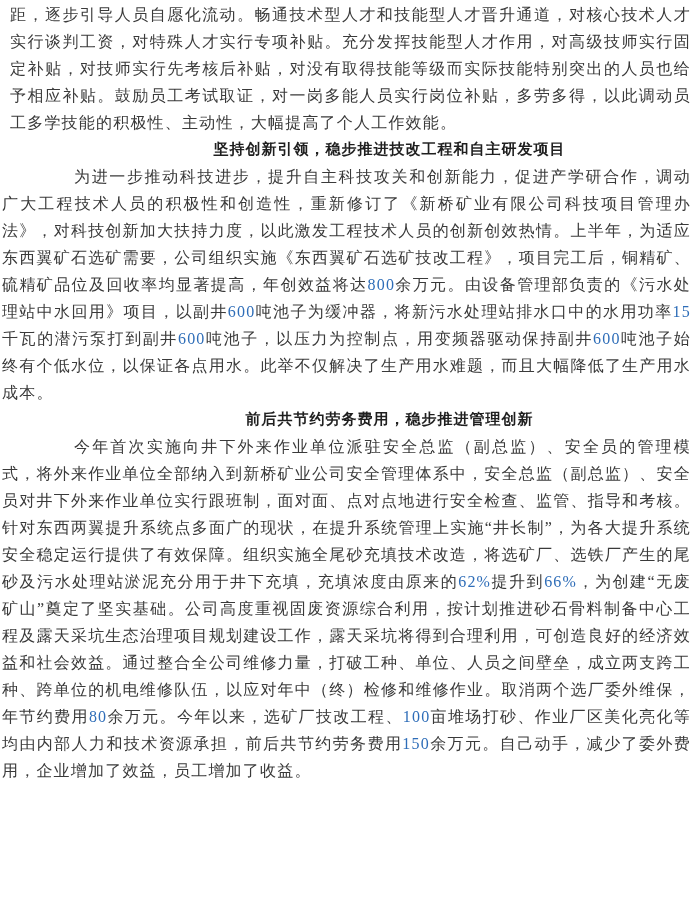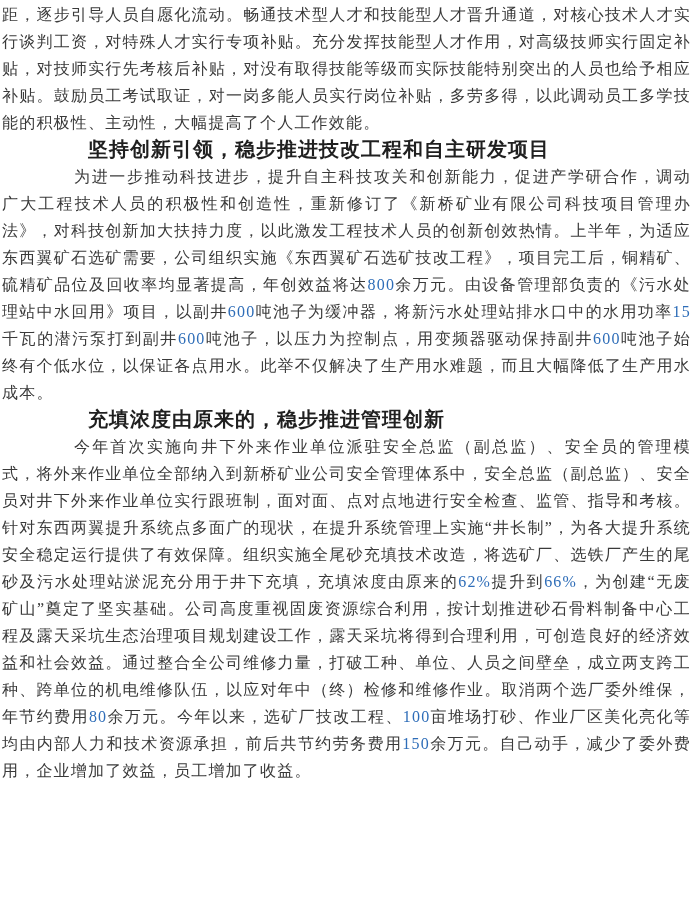--- a/index.html
+++ b/index.html
@@ -30,43 +30,44 @@
   }
   .article p {
     margin: 0;
     padding: 0;
   }
   p.body {
     text-indent: 72px;
   }
   p.body.noindent {
     text-indent: 0;
+    margin-left: 8px;
   }
   p.heading {
     font-weight: 700;
-    font-size: 20px;
+    font-size: 15px;
     line-height: 27px;
     letter-spacing: 1px;
     color: var(--heading-color, #1f1f1f);
     padding-left: 86px;
-    text-align: left;
+    text-align: center;
     text-indent: 0;
   }
   span.num {
     color: var(--num-color, #2e6db8);
   }
   span.bold {
     font-weight: 700;
     color: var(--heading-color, #1f1f1f);
   }
 </style>
 </head>
 <body style="background: rgb(255, 255, 255);">
 
 <div class="page">
   <div class="article" id="article">
       <p class="body noindent"><span>距，逐步引导人员自愿化流动。畅通技术型人才和技能型人才晋升通道，对核心技术人才实行谈判工资，对特殊人才实行专项补贴。充分发挥技能型人才作用，对高级技师实行固定补贴，对技师实行先考核后补贴，对没有取得技能等级而实际技能特别突出的人员也给予相应补贴。鼓励员工考试取证，对一岗多能人员实行岗位补贴，多劳多得，以此调动员工多学技能的积极性、主动性，大幅提高了个人工作效能。</span></p>
       <p class="heading noindent"><span>坚持创新引领，稳步推进技改工程和自主研发项目</span></p>
       <p class="body"><span>为进一步推动科技进步，提升自主科技攻关和创新能力，促进产学研合作，调动广大工程技术人员的积极性和创造性，重新修订了《新桥矿业有限公司科技项目管理办法》，对科技创新加大扶持力度，以此激发工程技术人员的创新创效热情。上半年，为适应东西翼矿石选矿需要，公司组织实施《东西翼矿石选矿技改工程》，项目完工后，铜精矿、硫精矿品位及回收率均显著提高，年创效益将达</span><span class="num">800</span><span>余万元。由设备管理部负责的《污水处理站中水回用》项目，以副井</span><span class="num">600</span><span>吨池子为缓冲器，将新污水处理站排水口中的水用功率</span><span class="num">15</span><span>千瓦的潜污泵打到副井</span><span class="num">600</span><span>吨池子，以压力为控制点，用变频器驱动保持副井</span><span class="num">600</span><span>吨池子始终有个低水位，以保证各点用水。此举不仅解决了生产用水难题，而且大幅降低了生产用水成本。</span></p>
-      <p class="heading noindent"><span>充填浓度由原来的，稳步推进管理创新</span></p>
+      <p class="heading noindent"><span>前后共节约劳务费用，稳步推进管理创新</span></p>
       <p class="body"><span>今年首次实施向井下外来作业单位派驻安全总监（副总监）、安全员的管理模式，将外来作业单位全部纳入到新桥矿业公司安全管理体系中，安全总监（副总监）、安全员对井下外来作业单位实行跟班制，面对面、点对点地进行安全检查、监管、指导和考核。针对东西两翼提升系统点多面广的现状，在提升系统管理上实施“井长制”，为各大提升系统安全稳定运行提供了有效保障。组织实施全尾砂充填技术改造，将选矿厂、选铁厂产生的尾砂及污水处理站淤泥充分用于井下充填，充填浓度由原来的</span><span class="num">62%</span><span>提升到</span><span class="num">66%</span><span>，为创建“无废矿山”奠定了坚实基础。公司高度重视固废资源综合利用，按计划推进砂石骨料制备中心工程及露天采坑生态治理项目规划建设工作，露天采坑将得到合理利用，可创造良好的经济效益和社会效益。通过整合全公司维修力量，打破工种、单位、人员之间壁垒，成立两支跨工种、跨单位的机电维修队伍，以应对年中（终）检修和维修作业。取消两个选厂委外维保，年节约费用</span><span class="num">80</span><span>余万元。今年以来，选矿厂技改工程、</span><span class="num">100</span><span>亩堆场打砂、作业厂区美化亮化等均由内部人力和技术资源承担，前后共节约劳务费用</span><span class="num">150</span><span>余万元。自己动手，减少了委外费用，企业增加了效益，员工增加了收益。</span></p>
     </div>
 </div>
 
 </body></html>

